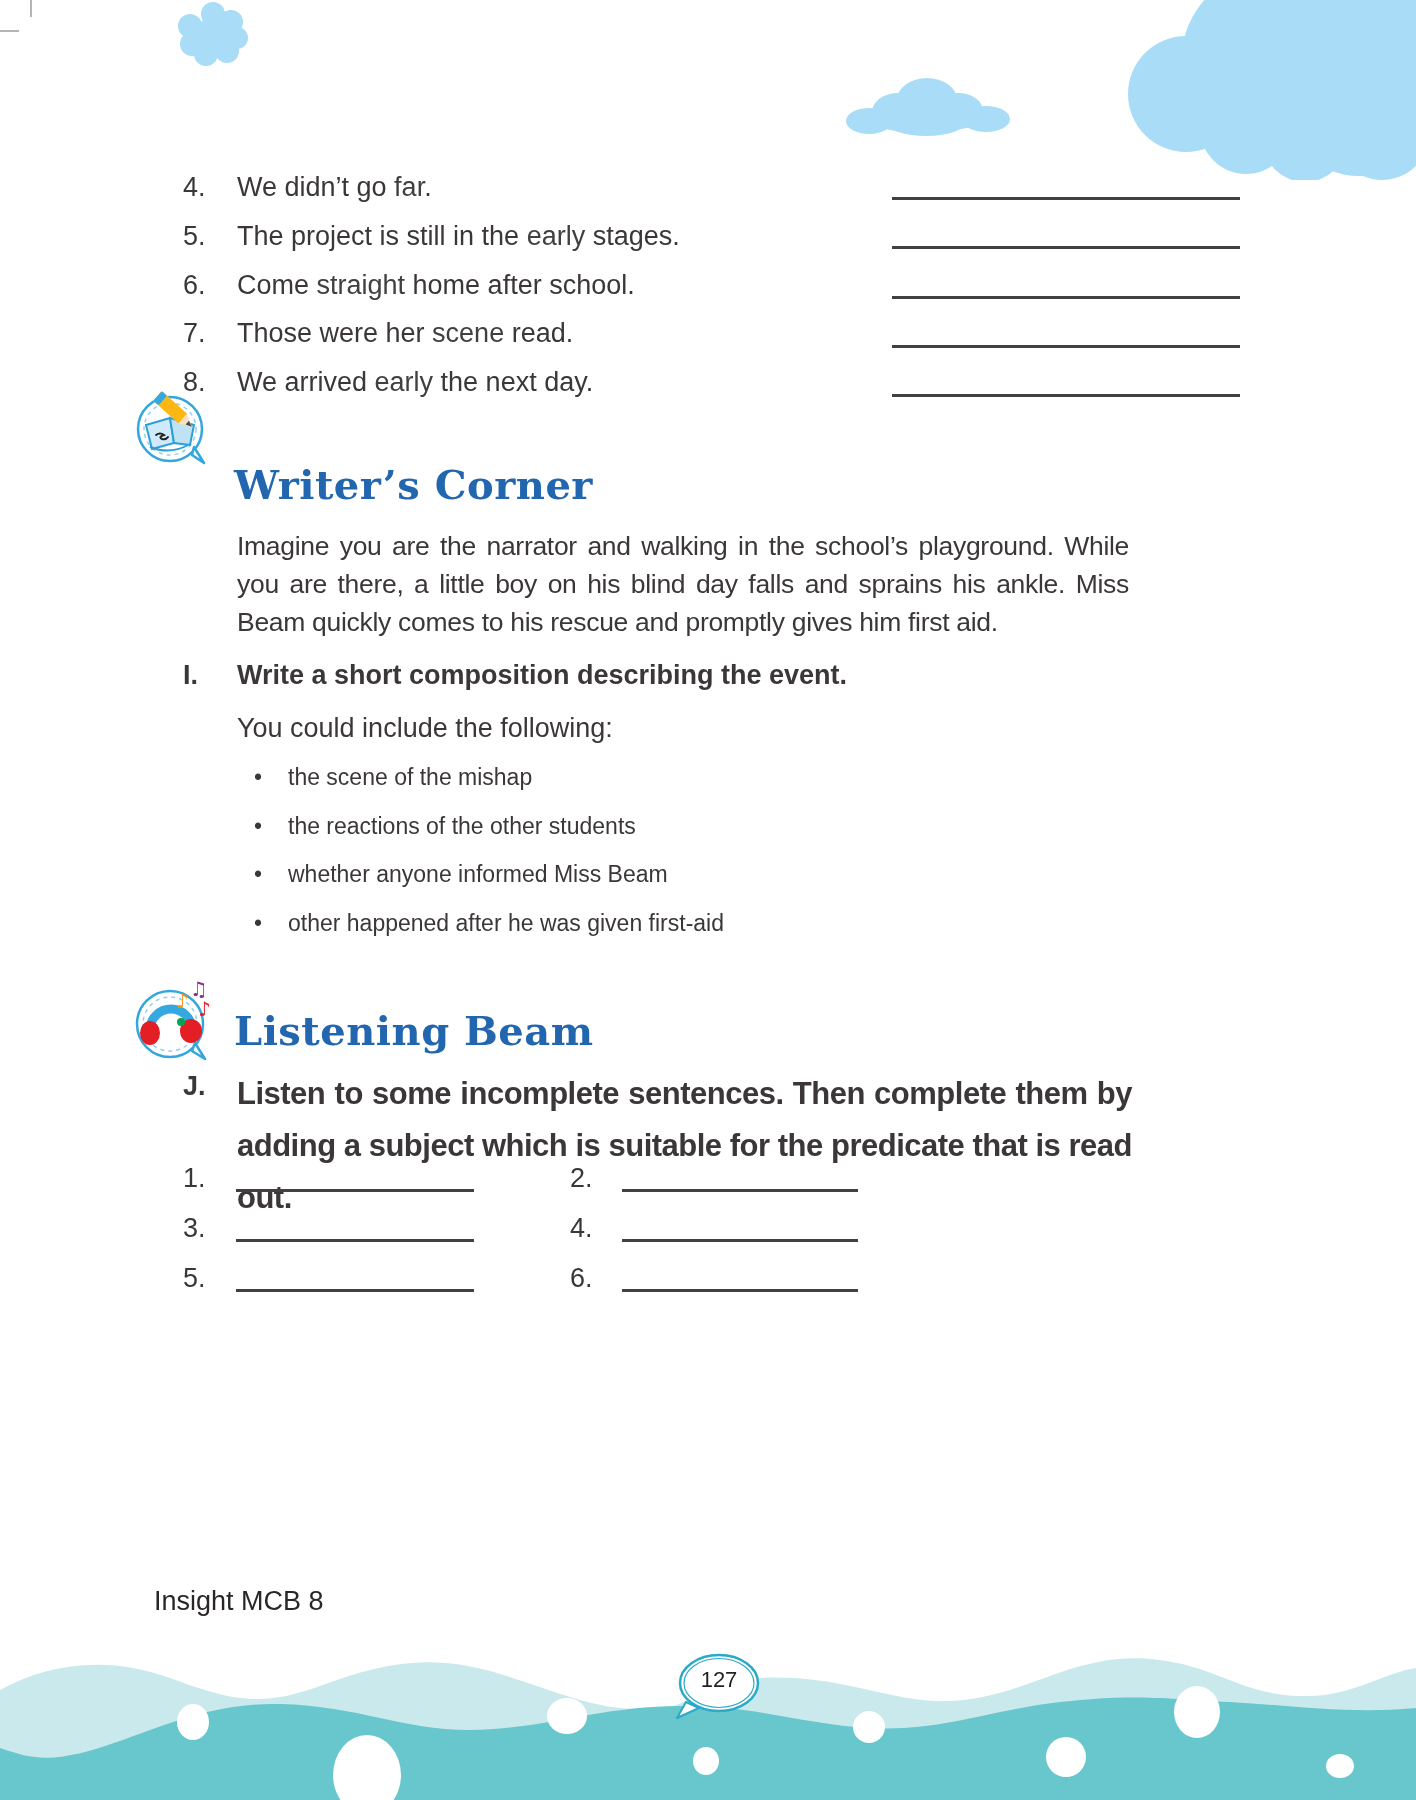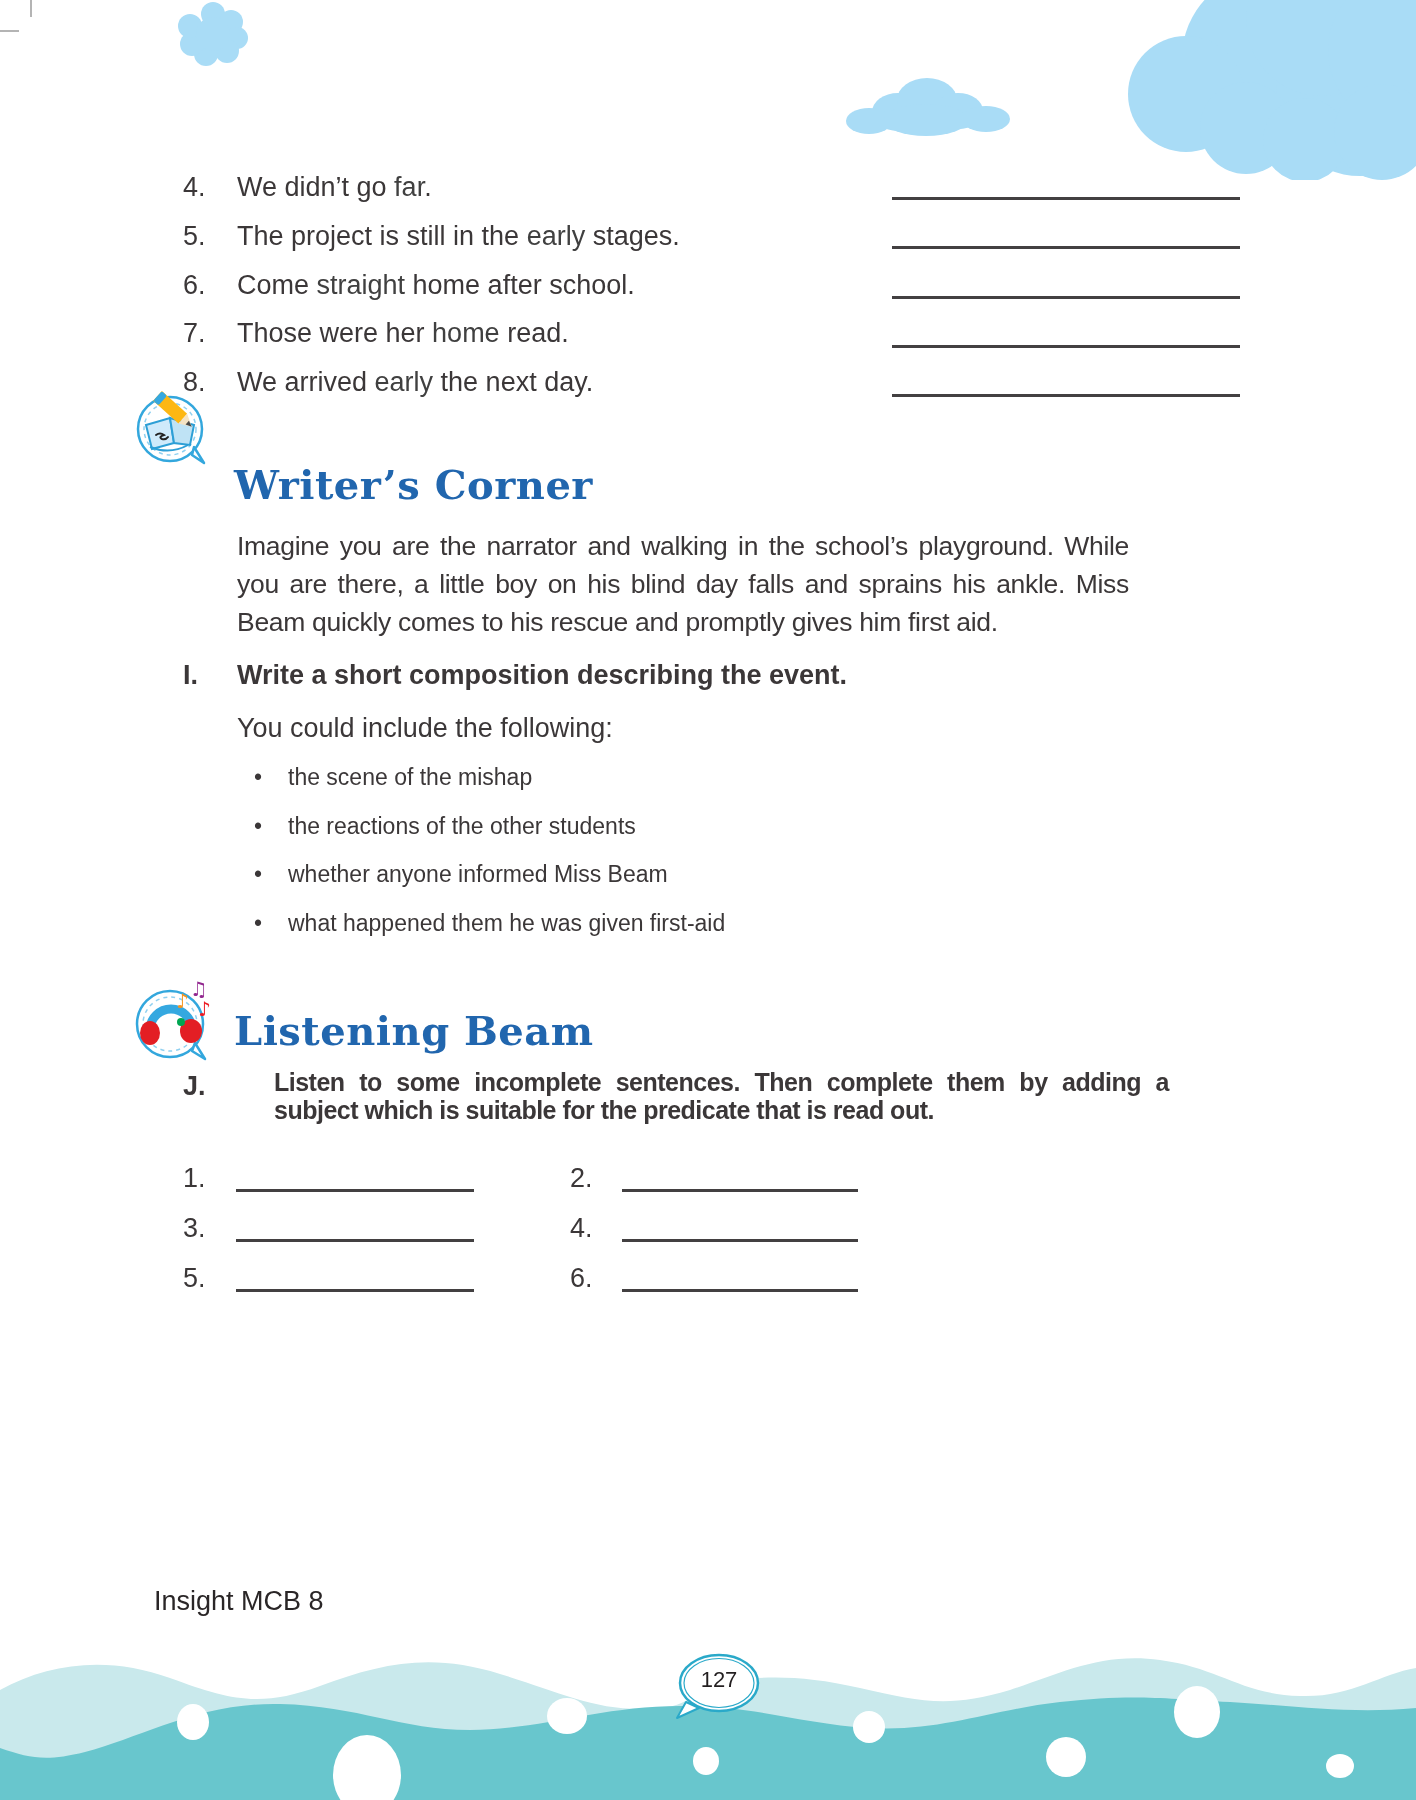--- a/index.html
+++ b/index.html
@@ -26,21 +26,21 @@
     position:absolute; left:234px; font-family:"DejaVu Serif", serif; font-weight:bold;
     font-size:40px; color:#2166ae; letter-spacing:0.5px; white-space:nowrap;
   }
 
   .para {
     position:absolute; left:237px; width:892px; font-size:26.5px; letter-spacing:-0.3px;
     line-height:38px; text-align:justify; color:#3b3738;
   }
   .task-letter { position:absolute; left:183px; font-size:27px; font-weight:bold; line-height:40px; }
   .task-text   { position:absolute; left:237px; width:895px; font-size:27px; font-weight:bold; line-height:40px; }
-  .task-text.justify { font-size:25px; letter-spacing:-0.5px; text-align:justify; line-height:28px;margin-left:37px; }
+  .task-text.justify { font-size:31px; letter-spacing:-0.5px; text-align:justify; line-height:52px; }
   .note { position:absolute; left:237px; font-size:27px; line-height:40px; }
 
   .bullet { position:absolute; left:254px; font-size:23px; line-height:40px; white-space:nowrap; }
   .bullet .dot { display:inline-block; width:34px; }
   .bullet .dot::before { content:"\2022"; }
 
   
   .jb-num { position:absolute; font-size:27px; line-height:40px; }
   .jb-line { position:absolute; height:0; border-bottom:3px solid #434041; }
 
@@ -97,21 +97,21 @@
     <div class="sent-row" style="top:167px">
       <span class="sent-num">4.</span><span>We didn’t go </span><span class="hl">far</span><span>.</span>
     </div>
     <div class="sent-row" style="top:216px">
       <span class="sent-num">5.</span><span>The project is still in the </span><span class="hl">early</span><span> stages.</span>
     </div>
     <div class="sent-row" style="top:265px">
       <span class="sent-num">6.</span><span>Come </span><span class="hl">straight</span><span> home after school.</span>
     </div>
     <div class="sent-row" style="top:313px">
-      <span class="sent-num">7.</span><span>Those were her </span><span class="hl">home</span><span> read.</span>
+      <span class="sent-num">7.</span><span>Those were her </span><span class="hl">scene</span><span> read.</span>
     </div>
     <div class="sent-row" style="top:362px">
       <span class="sent-num">8.</span><span>We arrived </span><span class="hl">early</span><span> the next day.</span>
     </div>
     <div class="ans-line" style="top:197px"></div>
     <div class="ans-line" style="top:246px"></div>
     <div class="ans-line" style="top:296px"></div>
     <div class="ans-line" style="top:345px"></div>
     <div class="ans-line" style="top:394px"></div>
   </div>
@@ -139,21 +139,21 @@
   <div class="para" style="top:527px">Imagine you are the narrator and walking in the school’s playground. While you are there, a little boy on his blind day falls and sprains his ankle. Miss Beam quickly comes to his rescue and promptly gives him first aid.</div>
 
   <div class="task-letter" style="top:655px">I.</div>
   <div class="task-text" style="top:655px">Write a short composition describing the event.</div>
   <div class="note" style="top:708px">You could include the following:</div>
 
   <div>
     <div class="bullet" style="top:757px"><span class="dot"></span><span>the scene of the mishap</span></div>
     <div class="bullet" style="top:806px"><span class="dot"></span><span>the reactions of the other students</span></div>
     <div class="bullet" style="top:854px"><span class="dot"></span><span>whether anyone informed Miss Beam</span></div>
-    <div class="bullet" style="top:903px"><span class="dot"></span><span>what happened them he was given first-aid</span></div>
+    <div class="bullet" style="top:903px"><span class="dot"></span><span>other happened after he was given first-aid</span></div>
   </div>
 
   <svg class="sec-icon" style="left:128px; top:972px;" width="95" height="96" viewBox="0 0 95 96">
     <circle cx="42" cy="52" r="33" fill="#ffffff" stroke="#33a7dd" stroke-width="2.5"></circle>
     <circle cx="42" cy="52" r="27" fill="none" stroke="#8fd0f0" stroke-width="1.5" stroke-dasharray="4 4"></circle>
     <path d="M64 79 L77 87 L67 71 Z" fill="#ffffff" stroke="#33a7dd" stroke-width="2.5" stroke-linejoin="round"></path>
 
     <path d="M22 58 A21 21 0 0 1 64 58" fill="none" stroke="#35a8e0" stroke-width="9" stroke-linecap="round"></path>
     <ellipse cx="22" cy="61" rx="10" ry="12" fill="#e31e24"></ellipse>
     <ellipse cx="63" cy="59" rx="11" ry="12" fill="#e31e24"></ellipse>

